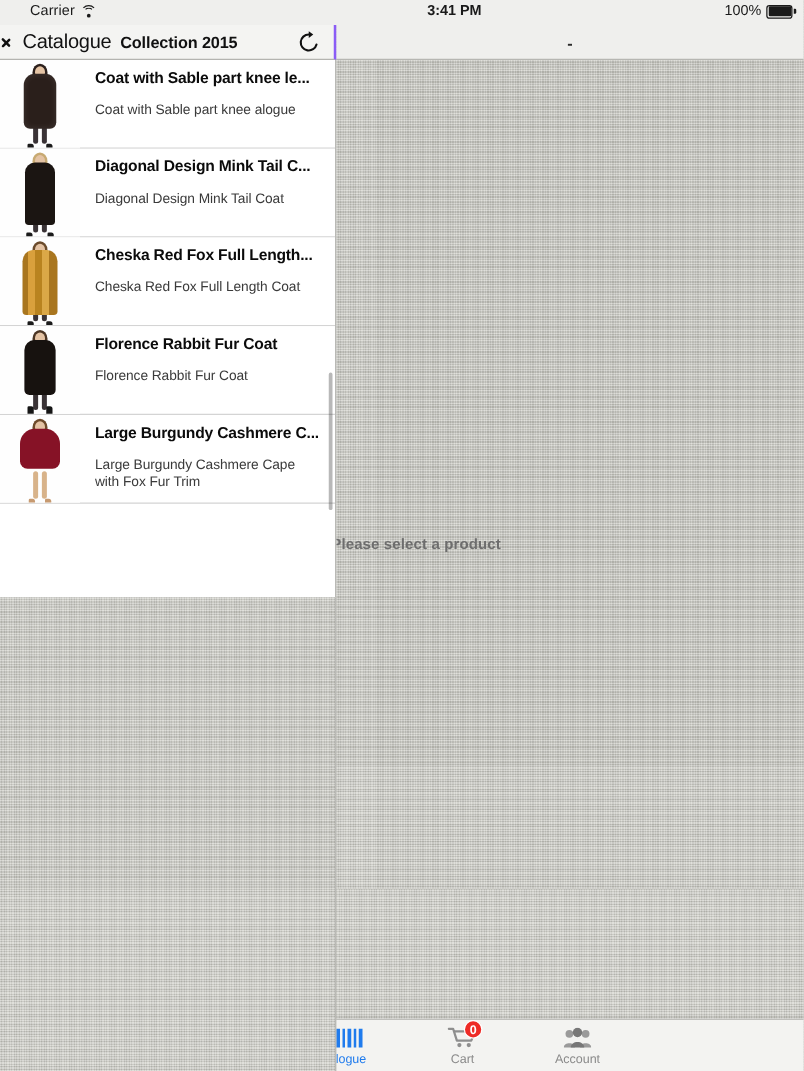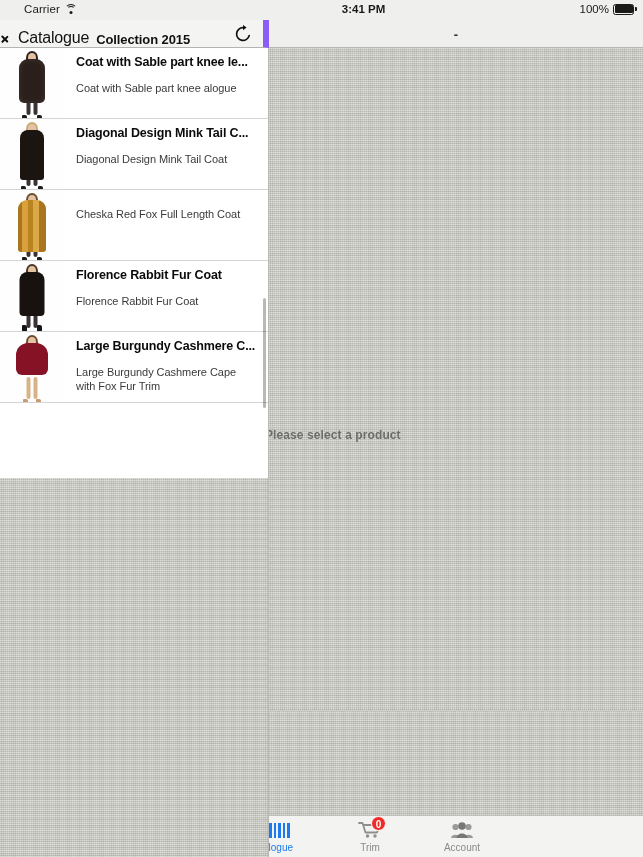--- a/index.html
+++ b/index.html
@@ -88,22 +88,22 @@
   }
 
   
   #master-pane {
     position: absolute; left: 0; top: 20px; width: 269px; height: 837px;
     z-index: 20;
   }
   #master-navbar {
     position: absolute; left: 0; top: 0; width: 269px; height: 28px;
     background: #f4f4f2; border-bottom: 1px solid #b4b4b0;
-    border-right: 6px solid #8b5cf6;
-    display: flex; align-items: flex-end;
+    border-right: 2px solid #8b5cf6;
+    display: flex; align-items: center;
   }
   #back-button {
     display: flex; align-items: center; gap: 3px;
     margin-left: 6px; cursor: pointer;
   }
   .chevron-left {
     width: 9px; height: 15px; position: relative; flex: 0 0 auto;
   }
   .chevron-left::before, .chevron-left::after {
     content: ""; position: absolute; left: 2px; width: 8.5px; height: 2.2px;
@@ -312,20 +312,21 @@
                 <span></span>
               </div>
             <div class="hair" style="background:#6b4b2c"></div>
             <div class="head"></div>
             <div class="coat" style="top:10px;width:28px;height:52px;background:linear-gradient(90deg,#a9761f 0 15%,#d9a03c 15% 35%,#b9831f 35% 55%,#dba847 55% 75%,#a9761f 75%);border-radius:9px 9px 3px 3px"></div>
             <div class="shoe" style="left:22px"></div>
             <div class="shoe" style="left:37px"></div>
           </div>
         </div>
         <div class="row-text">
+          <div class="row-title">Cheska Red Fox Full Length...</div>
           <div class="row-sub">Cheska Red Fox Full Length Coat</div>
         </div>
       </div>
 
       <div class="list-row">
         <div class="row-thumb">
           <div class="fig">
             <div class="legs">
                 <span></span>
                 <span></span>
@@ -386,21 +387,21 @@
 
     <div class="tab-item" id="tab-cart">
       <div class="tab-icon">
         <svg class="cart-svg" width="24" height="18" viewBox="0 0 24 18" aria-hidden="true">
           <path d="M1 2 L4.5 2 L7.5 11.5 L19 11.5 L22 4 L6 4" fill="none" stroke="#8e8e8e" stroke-width="1.8" stroke-linecap="round" stroke-linejoin="round"></path>
           <circle cx="9.5" cy="15" r="1.7" fill="#8e8e8e"></circle>
           <circle cx="17" cy="15" r="1.7" fill="#8e8e8e"></circle>
         </svg>
         <span class="cart-badge">0</span>
       </div>
-      <div class="tab-label">Trim</div>
+      <div class="tab-label">Cart</div>
     </div>
 
     <div class="tab-item" id="tab-account">
       <div class="tab-icon">
         <svg class="acct" width="22" height="17" viewBox="0 0 22 17" aria-hidden="true">
           <circle cx="4.5" cy="5" r="3.1" fill="#9a9a9a"></circle>
           <path d="M0 16 C0 11.5 9 11.5 9 16 Z" fill="#9a9a9a"></path>
           <circle cx="17.5" cy="5" r="3.1" fill="#9a9a9a"></circle>
           <path d="M13 16 C13 11.5 22 11.5 22 16 Z" fill="#9a9a9a"></path>
           <circle cx="11" cy="4" r="3.8" fill="#777777"></circle>

